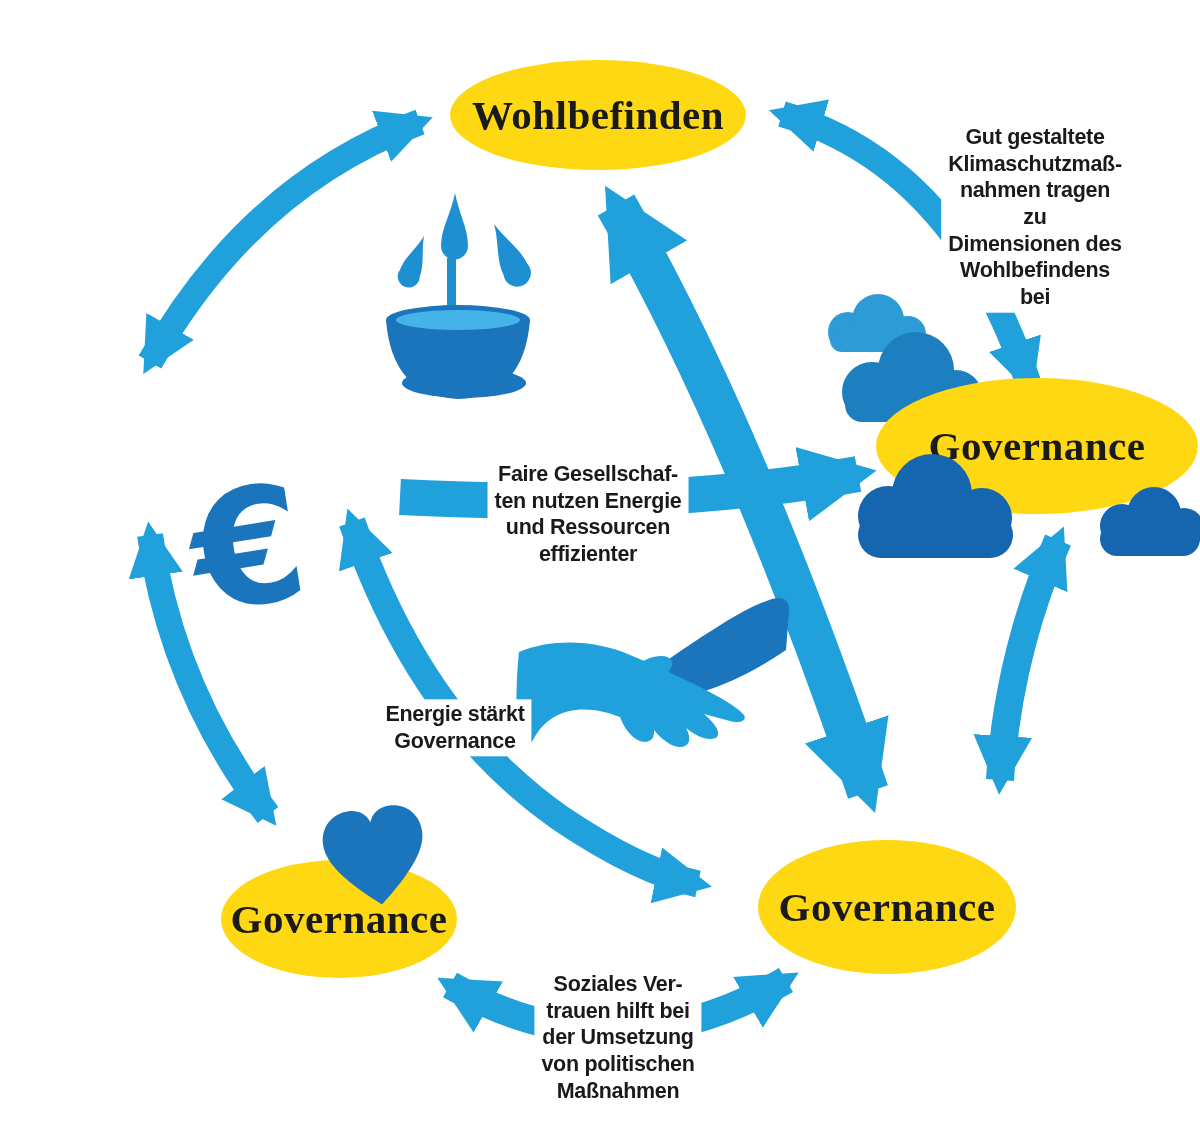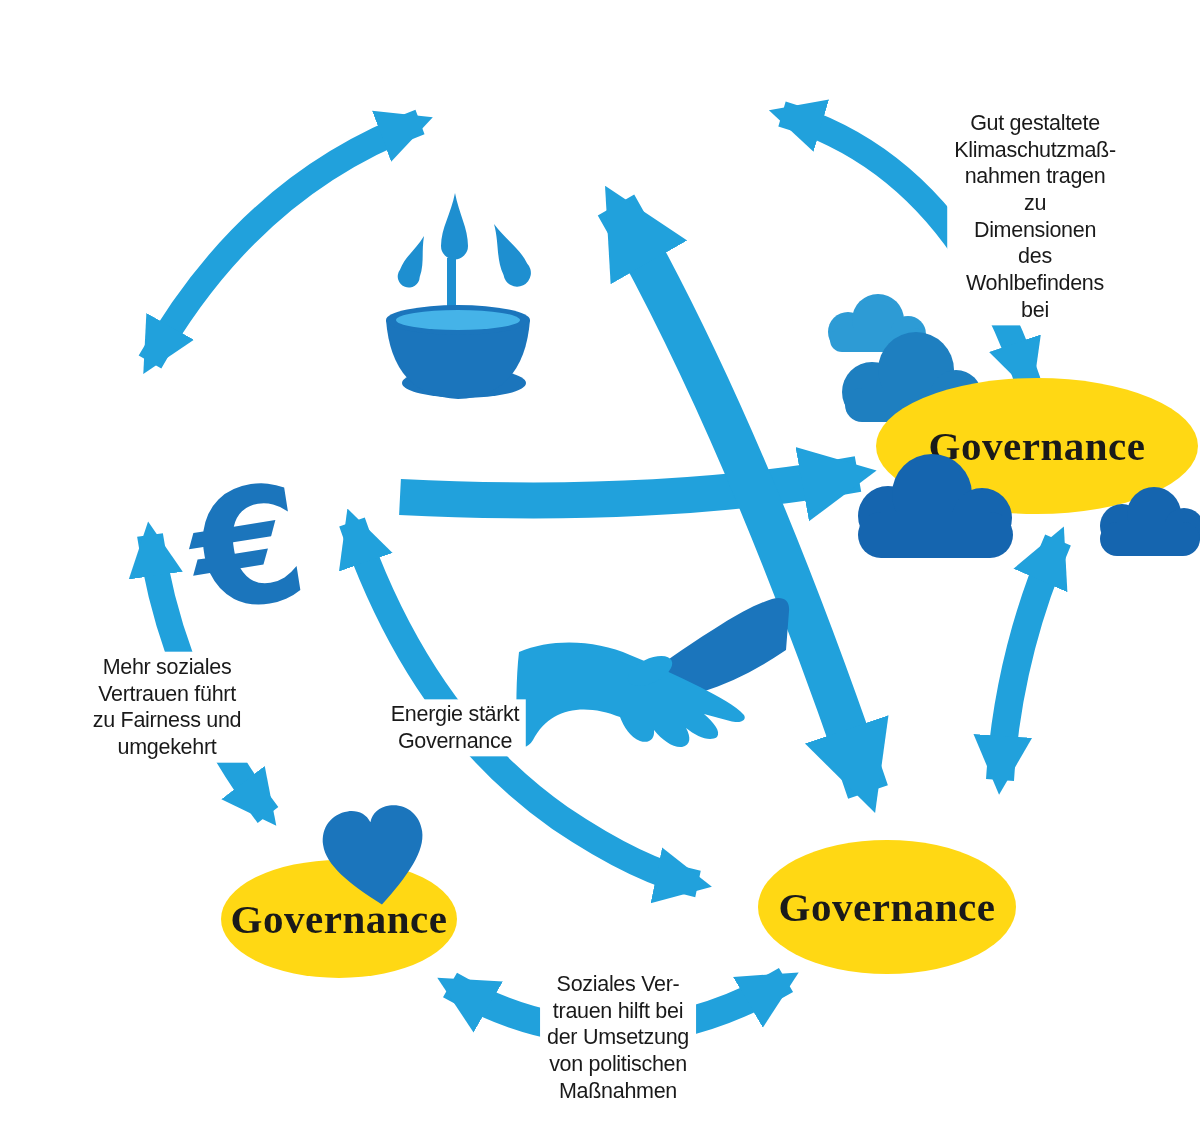--- a/index.html
+++ b/index.html
@@ -13,21 +13,21 @@
   .mb{fill:var(--icon_mid);}
   .lb{fill:var(--water_blue);}
   .cl{fill:var(--cloud_light);}
   .cm{fill:var(--cloud_mid);}
   .cd{fill:var(--cloud_dark);}
   .node{position:absolute;border-radius:50%;background:var(--yellow);
         display:flex;align-items:center;justify-content:center;
         font-family:"Liberation Serif",serif;font-weight:bold;font-size:41px;
         color:var(--ink);letter-spacing:.5px;}
   .note{position:absolute;transform:translate(-50%,-50%);background:#ffffff;
-        color:var(--ink);font-weight:400;font-size:21.5px;line-height:1.24;
+        color:var(--ink);font-weight:700;font-size:21.5px;line-height:1.24;
         letter-spacing:-0.3px;text-align:center;white-space:pre-line;padding:2px 7px;}
   .euro-glyph{font-family:"DejaVu Sans",sans-serif;font-weight:bold;font-size:160px;
         fill:var(--icon_dark);}
 </style>
 </head>
 <body>
 
 <div id="canvas">
 
   <svg class="layer" viewBox="0 0 1200 1140">
@@ -56,20 +56,21 @@
       <path class="arrow" d="M 150,362 Q 250,185 420,122" stroke-width="26" marker-start="url(#ah1)" marker-end="url(#ah1)"></path>
       <path class="arrow" d="M 782,114 Q 955,165 1028,382" stroke-width="26" marker-start="url(#ah1)" marker-end="url(#ah1)"></path>
       <path class="arrow" d="M 400,497 Q 660,510 858,474" stroke-width="36" marker-end="url(#ah1)"></path>
       <path class="arrow" d="M 616,205 Q 745,430 868,792" stroke-width="42" marker-start="url(#ah1)" marker-end="url(#ah1)"></path>
       <path class="arrow" d="M 150,535 Q 172,690 268,815" stroke-width="26" marker-start="url(#ah1)" marker-end="url(#ah1)"></path>
       <path class="arrow" d="M 352,522 Q 420,720 560,818 Q 640,872 698,884" stroke-width="27" marker-start="url(#ah1)" marker-end="url(#ah1)"></path>
       <path class="arrow" d="M 450,985 Q 615,1080 786,980" stroke-width="28" marker-start="url(#ah1)" marker-end="url(#ah1)"></path>
     </g>
   </svg>
 
+  <div class="node" style="left:450px;top:60px;width:296px;height:110px;">Wohlbefinden</div>
   <div class="node" style="left:876px;top:378px;width:322px;height:136px;">Governance</div>
   <div class="node" style="left:221px;top:860px;width:236px;height:118px;">Governance</div>
   <div class="node" style="left:758px;top:840px;width:258px;height:134px;">Governance</div>
 
   <svg class="layer" viewBox="0 0 1200 1140">
     <defs>
       <marker id="ah2" viewBox="0 0 10 10" refX="7.5" refY="5" markerWidth="2.1" markerHeight="2.3" orient="auto-start-reverse">
         <path class="ahfill" d="M0,0 L10,5 L0,10 Z"></path>
       </marker>
     </defs>
@@ -122,24 +123,24 @@
       <path class="db" transform="rotate(-8 375 855)" d="M375,905 C345,880 325,858 325,838 C325,820 338,808 354,808 C364,808 372,813 375,822
                C378,813 386,808 396,808 C412,808 425,820 425,838 C425,858 405,880 375,905 Z"></path>
     </g>
   </svg>
 
   <div class="note" style="left:1035px;top:217px;">Gut gestaltete
 Klimaschutzmaß-
 nahmen tragen zu
 Dimensionen des
 Wohlbefindens bei</div>
-  <div class="note" style="left:167px;top:707px;">Mehr soziales
-Vertrauen führt
-zu Fairness und
-umgekehrt</div>
+  <div class="note" style="left:588px;top:514px;">Faire Gesellschaf-
+ten nutzen Energie
+und Ressourcen
+effizienter</div>
   <div class="note" style="left:455px;top:728px;">Energie stärkt
 Governance</div>
   <div class="note" style="left:618px;top:1038px;">Soziales Ver-
 trauen hilft bei
 der Umsetzung
 von politischen
 Maßnahmen</div>
 
 </div>
 

